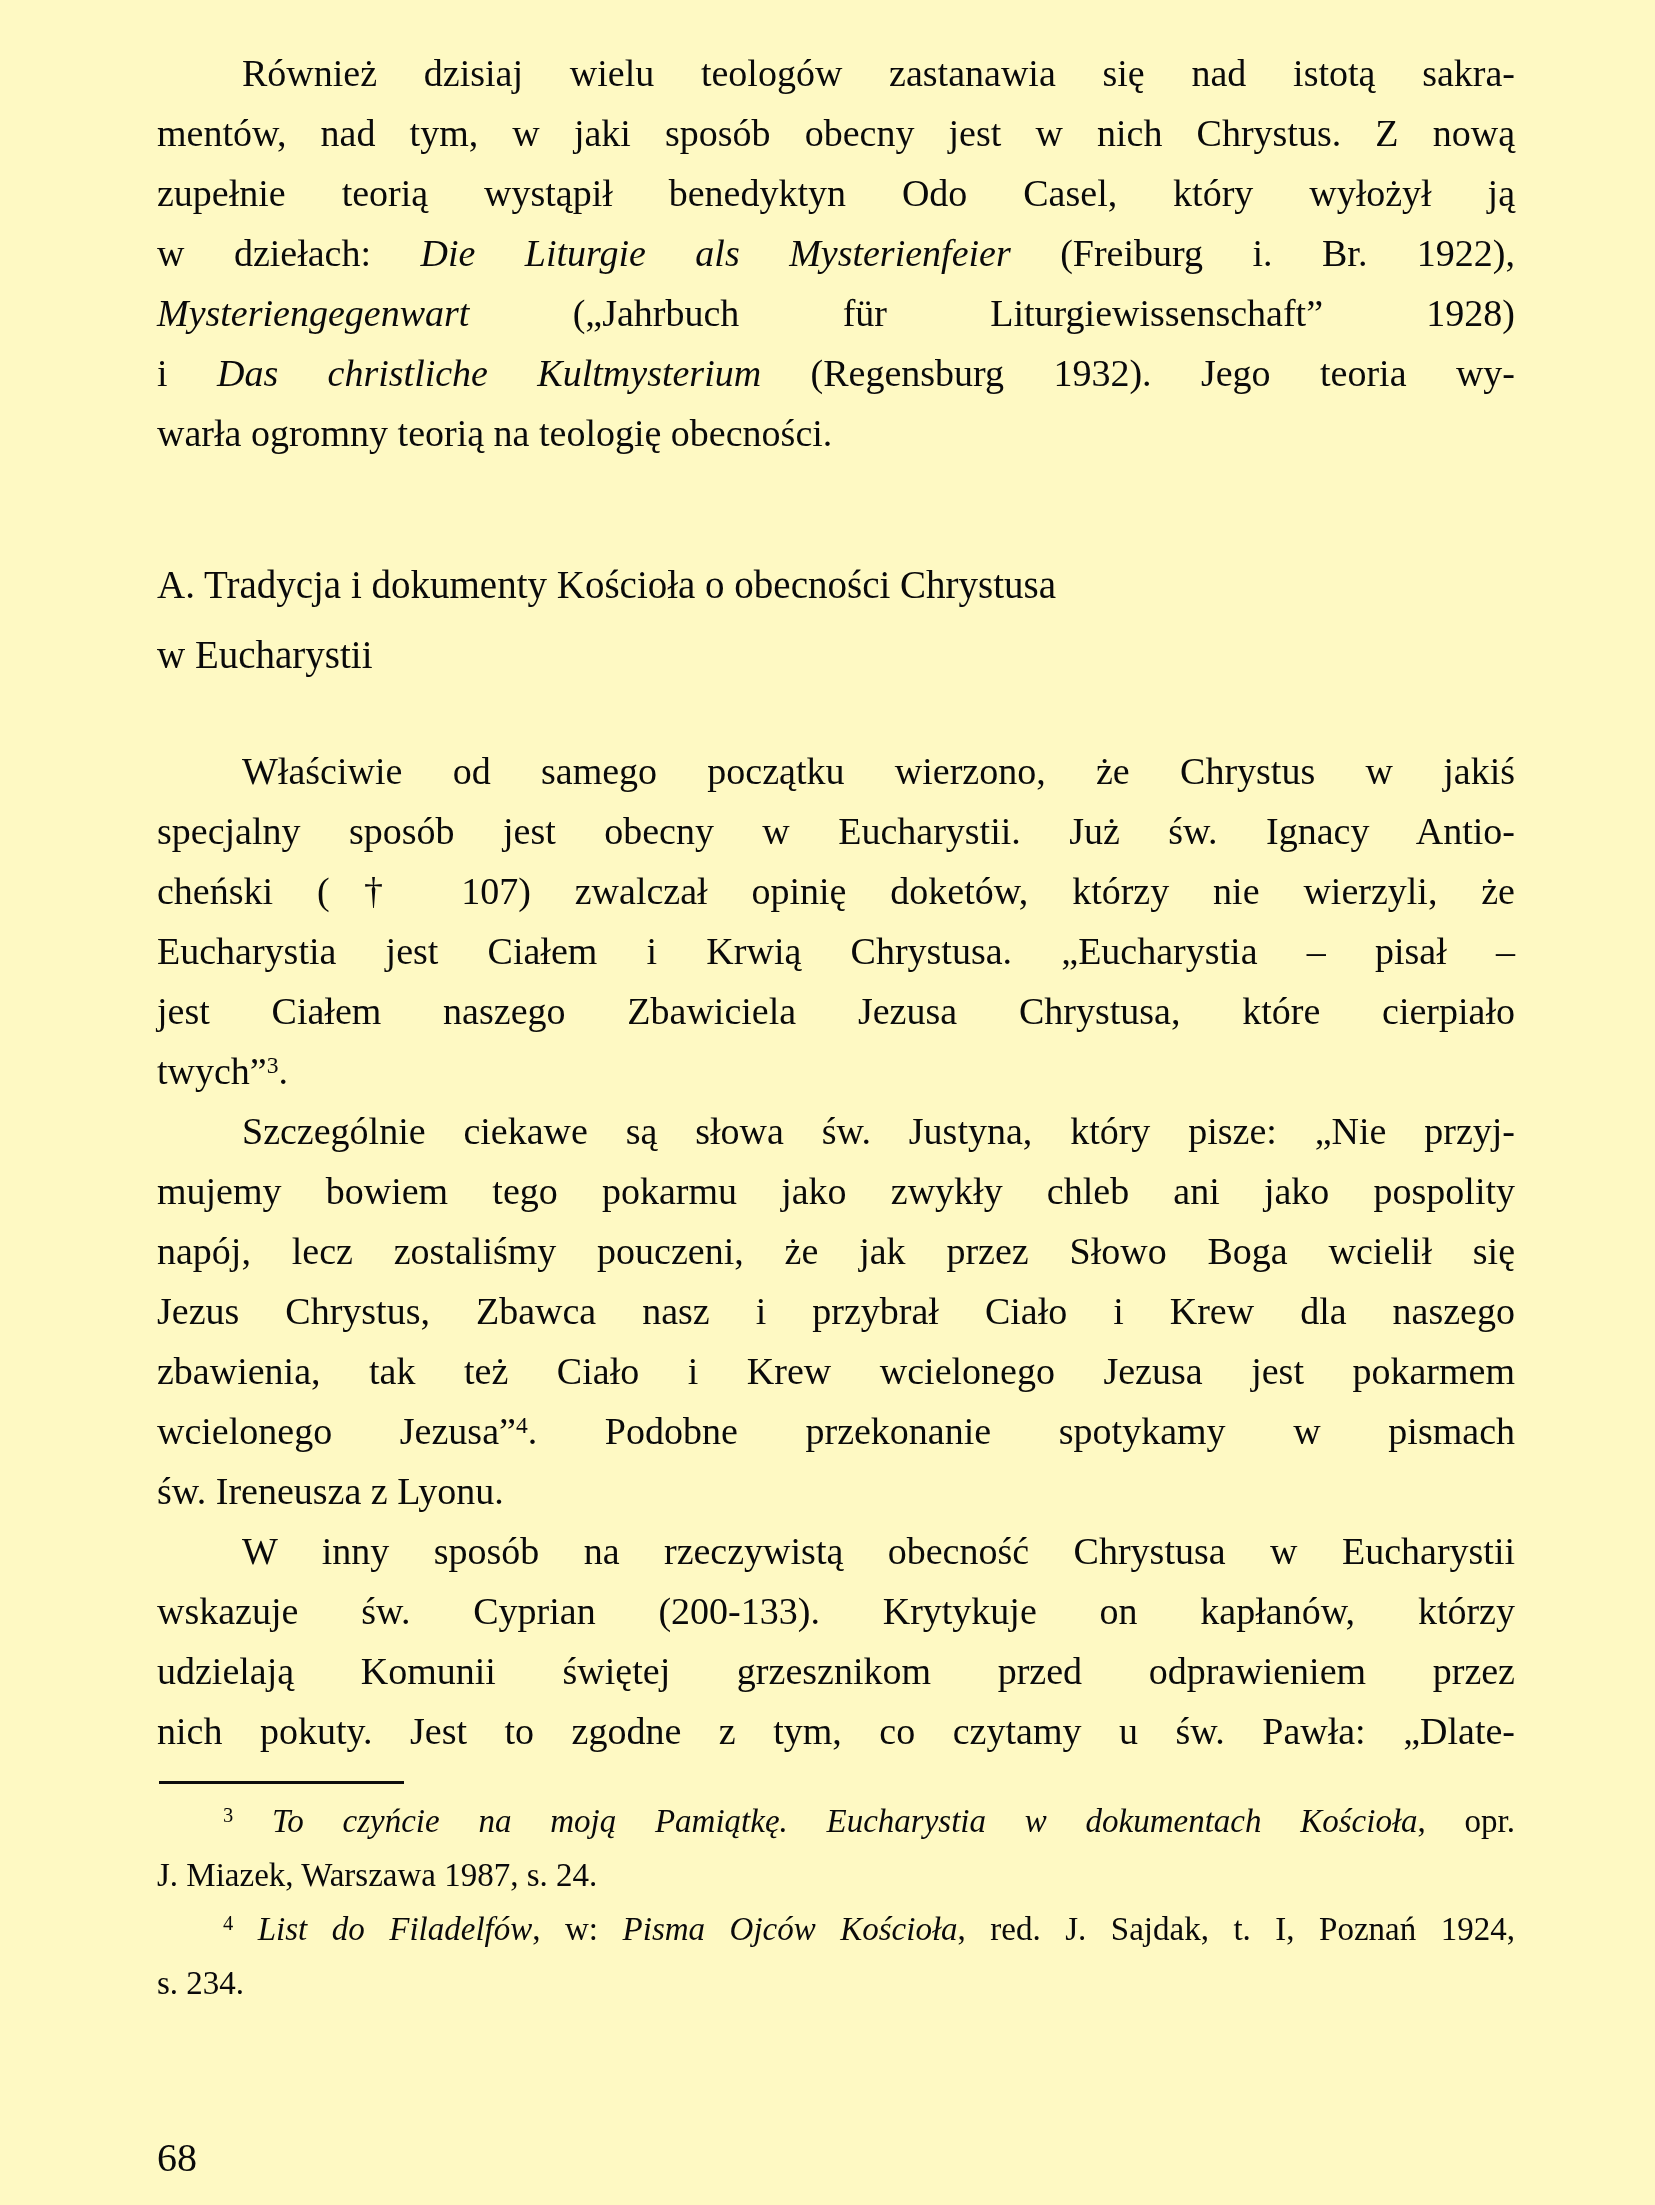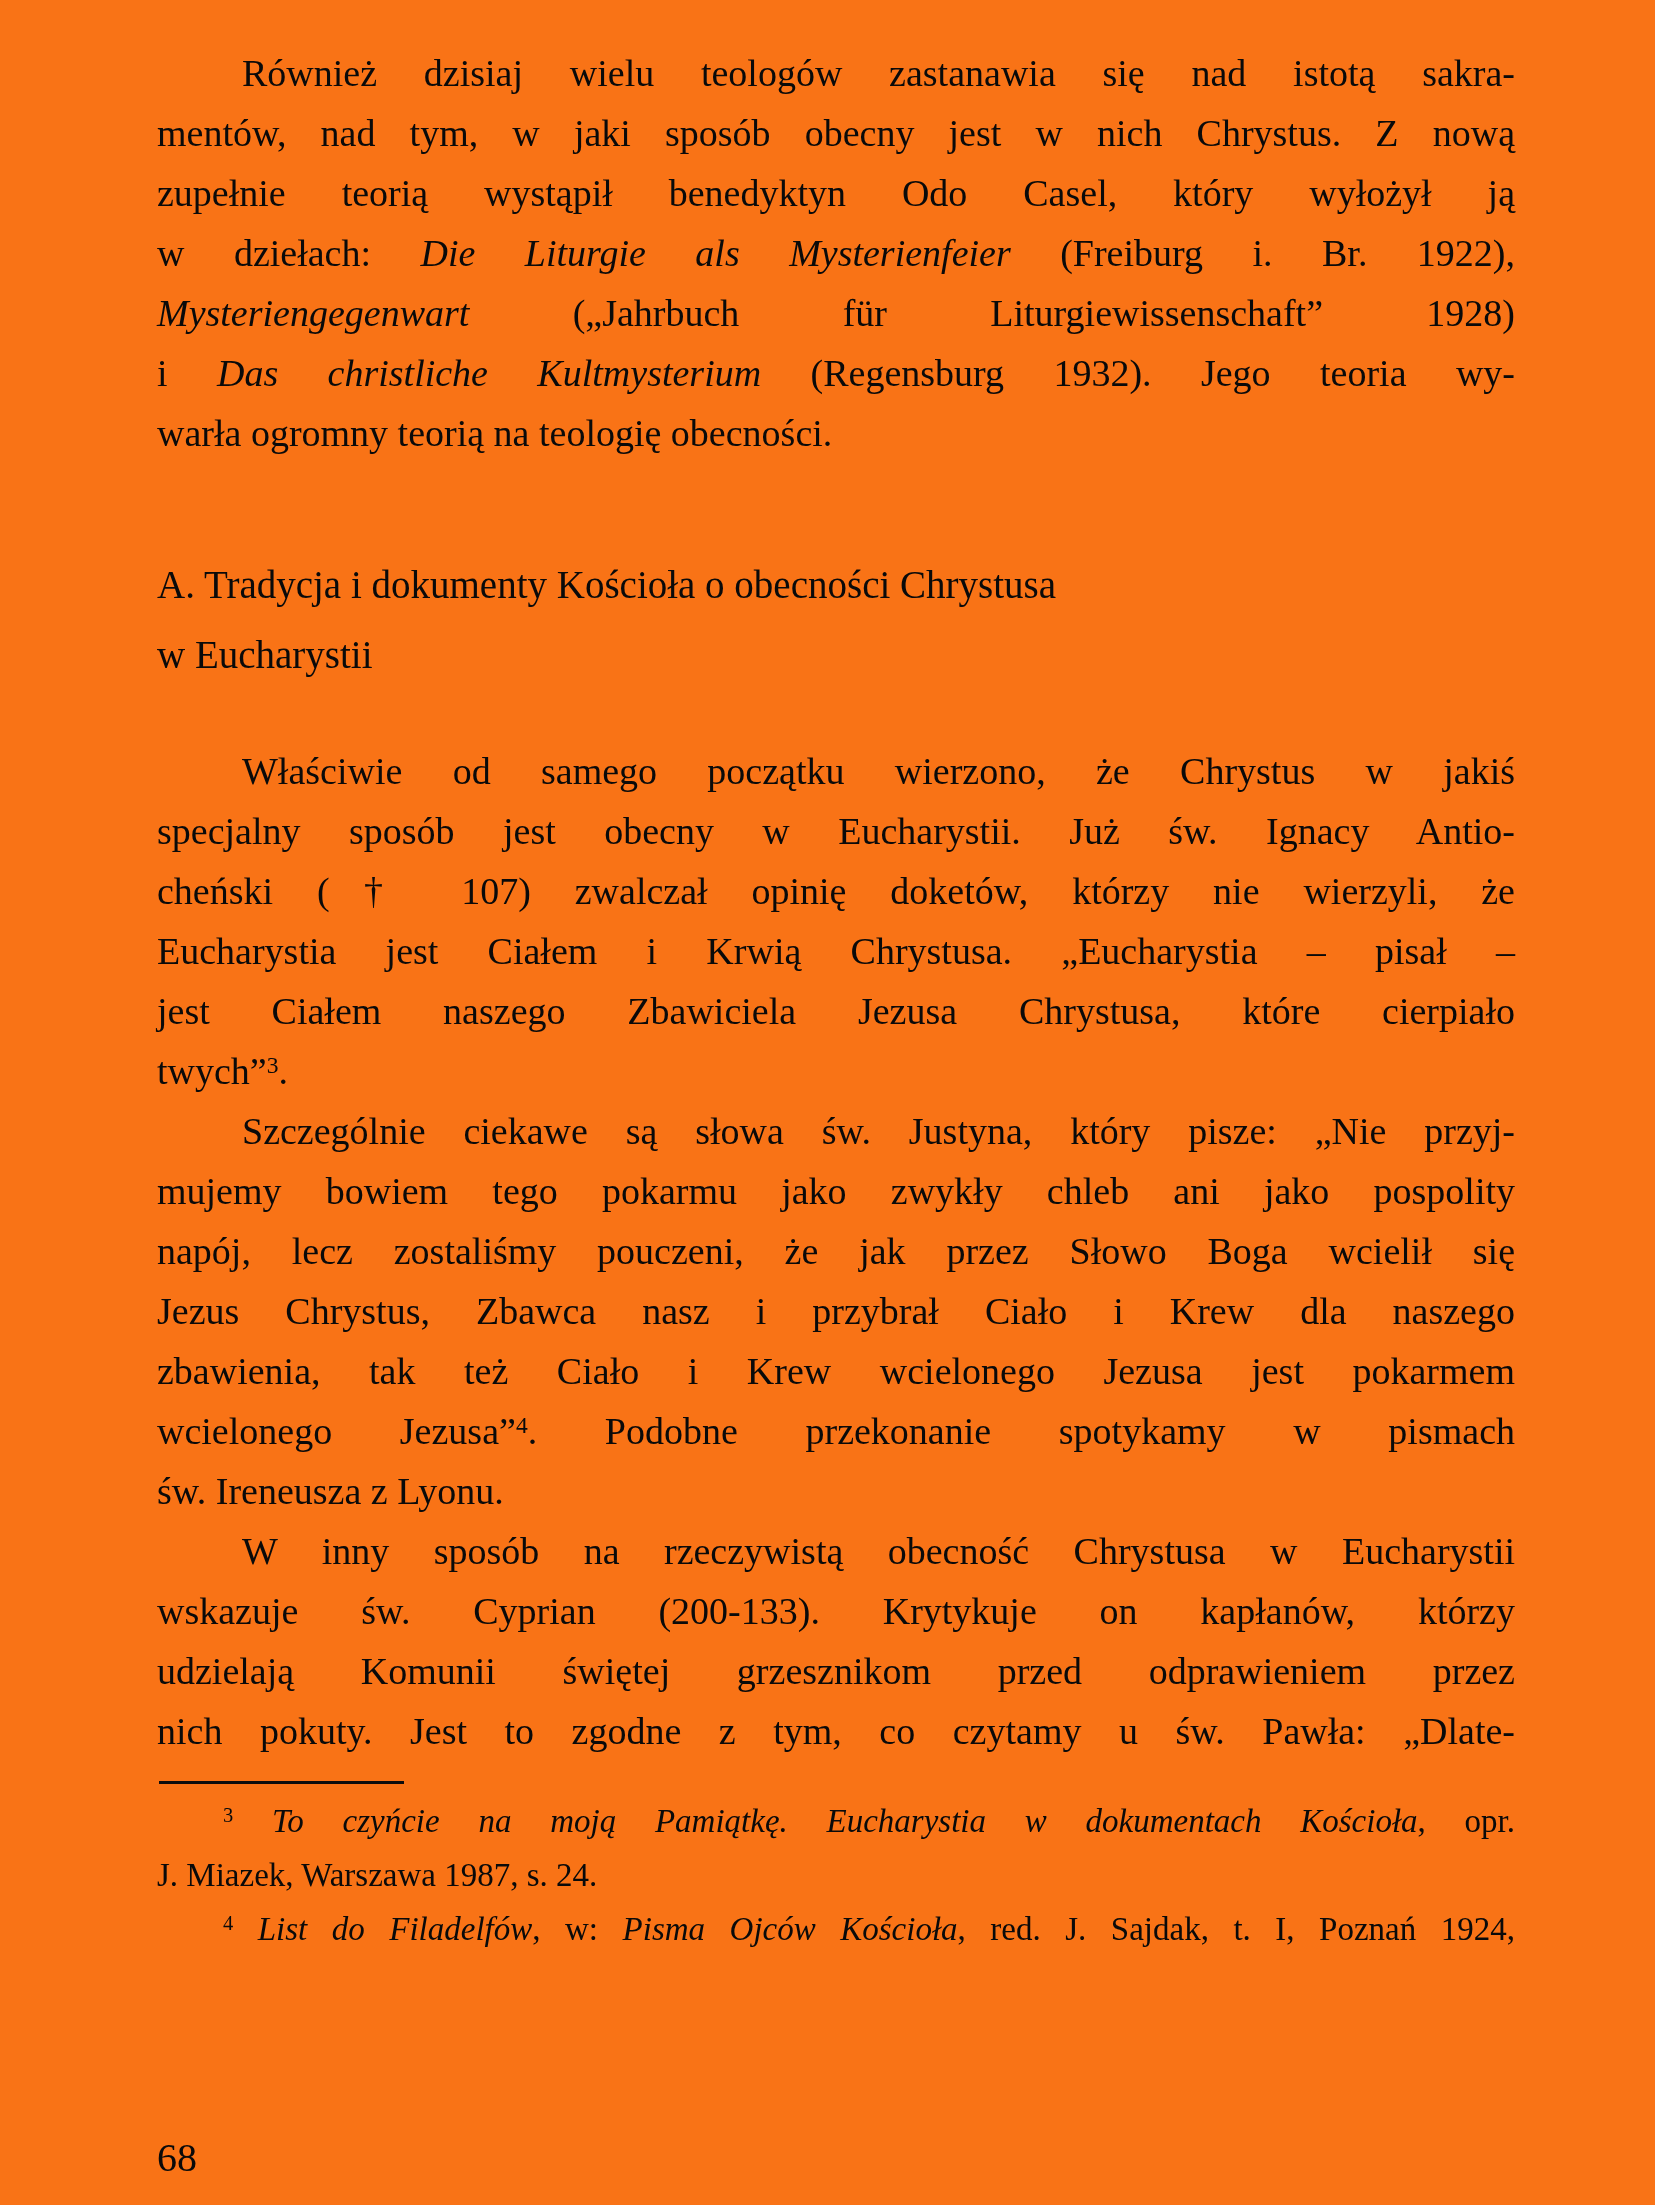--- a/index.html
+++ b/index.html
@@ -4,21 +4,21 @@
 <style>
   html, body {
     margin: 0;
     padding: 0;
     background: #ffffff;
   }
   .page {
     position: relative;
     width: 1656px;
     height: 2205px;
-    background: #f97316;
+    background: #fef9c3;
     color: #0a0a0a;
     font-family: "Liberation Serif", "DejaVu Serif", serif;
     overflow: hidden;
   }
   .text-block {
     position: absolute;
     left: 157px;
     top: 43px;
     width: 1358px;
   }
@@ -123,20 +123,21 @@
       </div>
 
     <div class="footnotes">
       <div class="fn-rule"></div>
       <div class="footnote">
           <div class="line ind"><sup>3</sup><span> </span><i>To czyńcie na moją Pamiątkę. Eucharystia w dokumentach Kościoła</i><span>, opr.</span></div>
           <div class="line nj"><span>J. Miazek, Warszawa 1987, s. 24.</span></div>
         </div>
       <div class="footnote">
           <div class="line ind"><sup>4</sup><span> </span><i>List do Filadelfów</i><span>, w: </span><i>Pisma Ojców Kościoła</i><span>, red. J. Sajdak, t. I, Poznań 1924,</span></div>
+          <div class="line nj"><span>s. 234.</span></div>
         </div>
     </div>
 
   </div>
 
   <div class="page-number">68</div>
 </div>
 
 
 </body></html>

